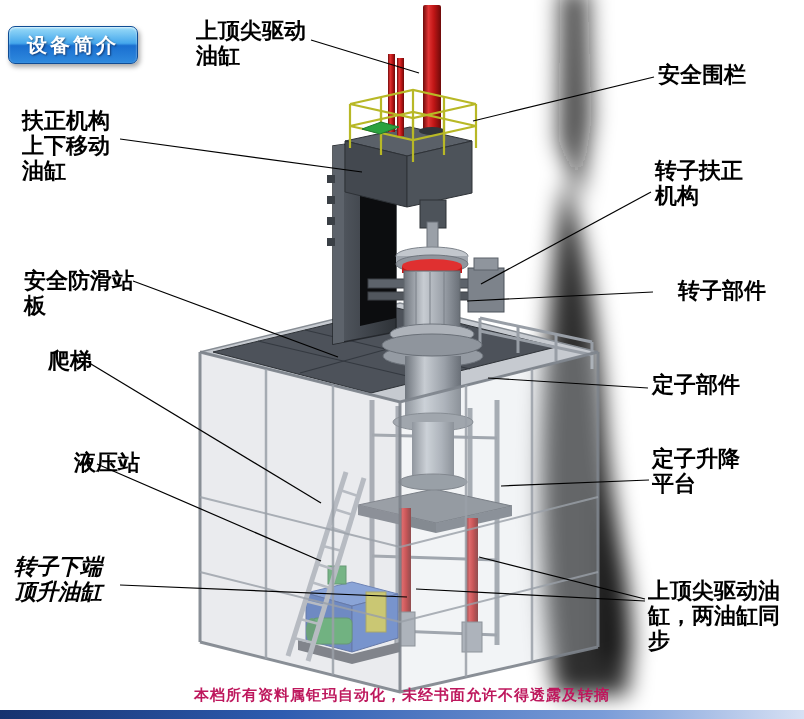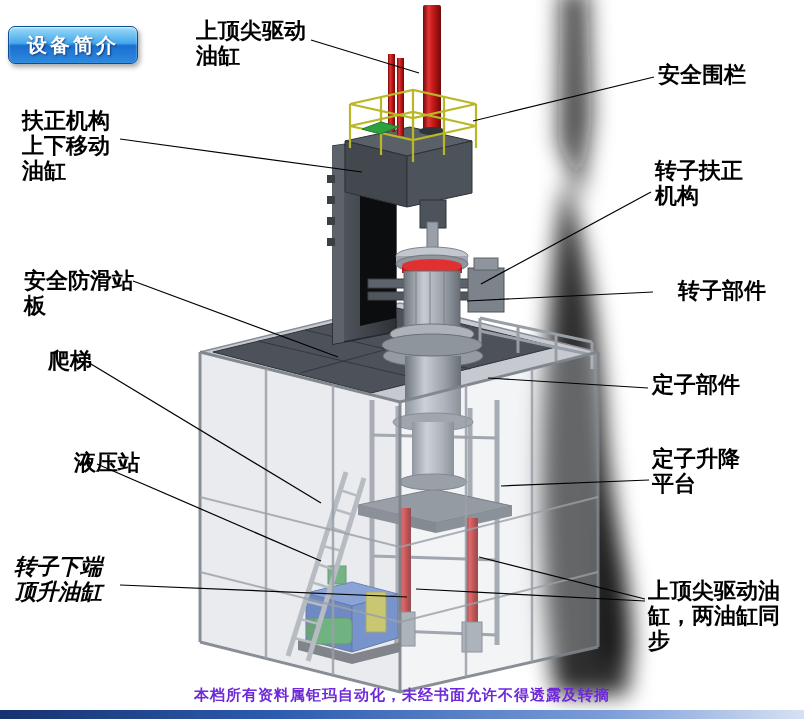--- a/index.html
+++ b/index.html
@@ -8,21 +8,21 @@
   .machine-svg{position:absolute;left:0;top:0;z-index:1;}
   .lbl{position:absolute;color:#000;font-size:22px;font-weight:700;line-height:25px;
        word-break:break-all;z-index:5;}
   .badge{position:absolute;left:8px;top:26px;width:128px;height:36px;z-index:6;
     background:linear-gradient(180deg,#9bdcf8 0%,#45a7ec 45%,#1a6fd0 52%,#2f8ade 100%);
     border:1px solid #0f4c94;border-radius:7px;
     box-shadow:2px 3px 5px rgba(0,0,0,.35), inset 0 1px 2px rgba(255,255,255,.7);
     color:#fff;font-size:20px;font-weight:700;letter-spacing:3px;
     text-align:center;line-height:36px;text-shadow:1px 1px 2px rgba(0,0,30,.55);}
   .watermark{position:absolute;left:0;top:686px;width:804px;text-align:center;
-    font-size:15px;font-weight:600;color:#6d28d9;z-index:5;letter-spacing:1px;}
+    font-size:15px;font-weight:600;color:#be185d;z-index:5;letter-spacing:1px;}
   .bottom-bar{position:absolute;left:0;bottom:0;width:804px;height:9px;z-index:4;
     background:linear-gradient(90deg,#16326f 0%,#2e5cb0 35%,#7a9cd8 75%,#d7e1f4 100%);}
 </style>
 </head>
 <body>
 
 <div class="slide">
 
   <svg class="machine-svg" width="804" height="719" viewBox="0 0 804 719">
     <defs>

